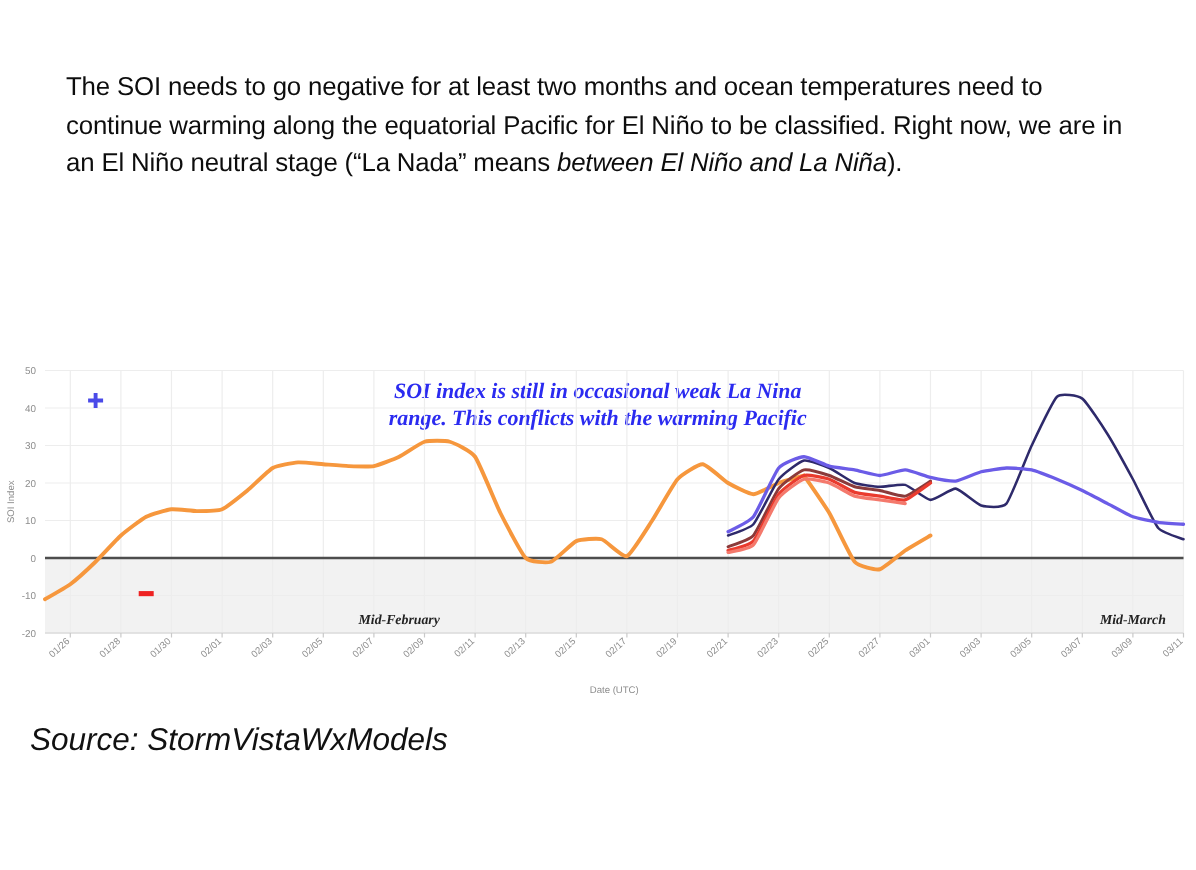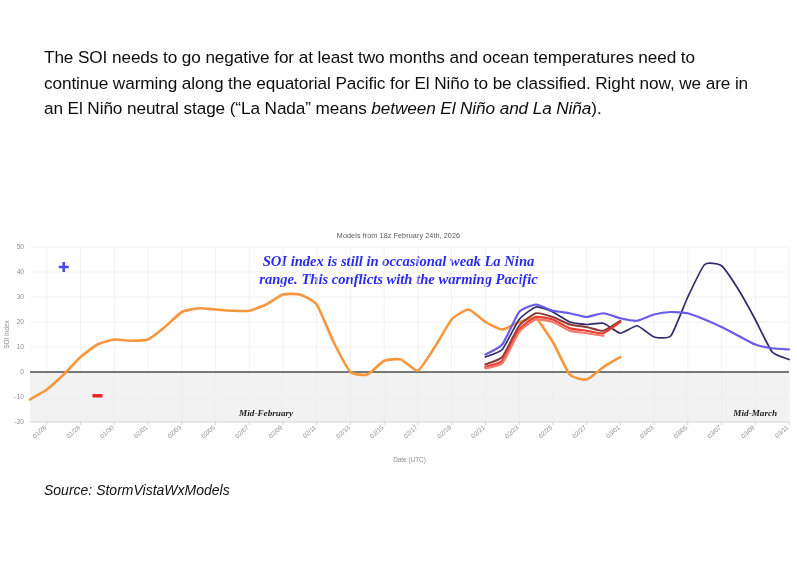--- a/index.html
+++ b/index.html
@@ -69,23 +69,23 @@
 
   .chart-svg {
     position: absolute;
     left: 0;
     top: 0;
   }
 
   
   .source-line {
     position: absolute;
-    left: 44px;
+    left: 20px;
     top: 482px;
-    font-size: 14px;
+    font-size: 21px;
     font-style: italic;
     color: #111111;
   }
 
   
   text { font-family: "Liberation Sans", sans-serif; }
   .tick-label { font-size: 6.4px; fill: #8d8d8d; }
   .ytick-label { font-size: 6.6px; fill: #8d8d8d; }
   .axis-title { font-size: 6.4px; fill: #8d8d8d; }
   .month-label {
@@ -97,21 +97,20 @@
   }
 </style>
 </head>
 <body>
 
 <div class="slide-body">
   <p class="para"><span>The SOI needs to go negative for at least two months and ocean temperatures need to continue warming along the equatorial Pacific for El Niño to be classified. Right now, we are in an El Niño neutral stage (“La Nada” means </span><i>between El Niño and La Niña</i><span>).</span></p>
 </div>
 
 <div class="chart-card">
-  <div class="chart-subtitle">Models from 18z February 24th, 2026</div>
   <div class="chart-annotation">
     <span>SOI index is still in occasional weak La Nina</span>
     <span>range. This conflicts with the warming Pacific</span>
   </div>
   <svg class="chart-svg" id="chart-svg" width="797" height="250" viewBox="0 0 797 250">
       <rect x="30" y="150" width="759" height="50" fill="#f2f2f2"></rect>
       <line x1="30" y1="25" x2="789" y2="25" stroke="#ededed" stroke-width="0.8"></line>
       <text x="24" y="27.4" text-anchor="end" class="ytick-label">50</text>
       <line x1="30" y1="50" x2="789" y2="50" stroke="#ededed" stroke-width="0.8"></line>
       <text x="24" y="52.4" text-anchor="end" class="ytick-label">40</text>

